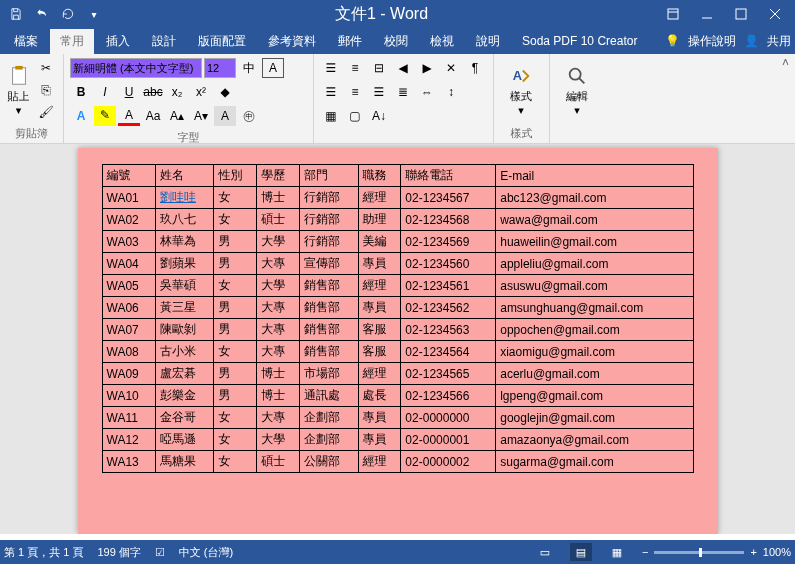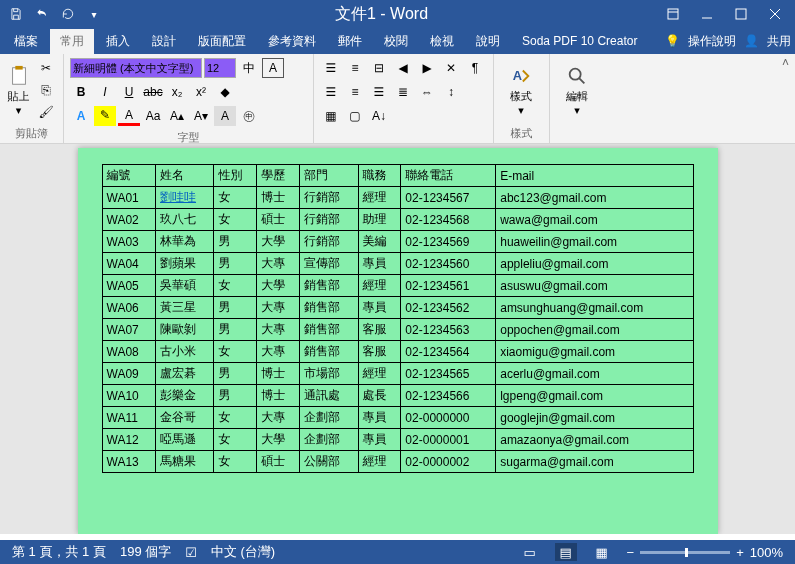--- a/index.html
+++ b/index.html
@@ -23,26 +23,26 @@
 .bigbtn{display:flex;flex-direction:column;align-items:center;justify-content:center;width:42px;height:66px;cursor:pointer;font-size:11px}
 .bigbtn svg{width:22px;height:22px;margin-bottom:2px}
 .rrow{display:flex;gap:2px;align-items:center;margin-bottom:2px}
 .fontsel{height:20px;border:1px solid #ababab;background:#8b5cf6;font-size:11px;padding:0 2px;display:flex;align-items:center}
 .rb{width:22px;height:20px;display:flex;align-items:center;justify-content:center;cursor:pointer;font-size:12px}
 .rb.bold{font-weight:bold}
 .rb.italic{font-style:italic}
 .rb.under{text-decoration:underline}
 .rb.strike{text-decoration:line-through}
 .doc{background:#e6e6e6;height:390px;overflow:auto;display:flex;justify-content:center;padding-top:4px;position:relative}
-.page{background:#86efac;width:640px;min-height:380px;box-shadow:0 0 6px rgba(0,0,0,.3);padding:16px 24px}
+.page{background:#fca5a5;width:640px;min-height:380px;box-shadow:0 0 6px rgba(0,0,0,.3);padding:16px 24px}
 table.grid{border-collapse:collapse;width:100%;font-size:12px;font-family:"PMingLiU","MingLiU",serif}
 table.grid td,table.grid th{border:1px solid #000;padding:2px 4px;text-align:left;white-space:nowrap}
 table.grid th{font-weight:normal}
 .link{color:#0563c1;text-decoration:underline}
-.statusbar{background:#2b579a;height:24px;display:flex;align-items:center;color:#fff;font-size:13px;padding:0 12px;gap:14px;position:absolute;bottom:0;width:795px}
+.statusbar{background:#2b579a;height:24px;display:flex;align-items:center;color:#fff;font-size:11px;padding:0 4px;gap:14px;position:absolute;bottom:0;width:795px}
 .statusbar .spacer{flex:1}
 .zoom{display:flex;align-items:center;gap:6px}
 .zslider{width:90px;height:3px;background:#8faad0;position:relative}
 .zslider::after{content:"";position:absolute;left:45px;top:-3px;width:3px;height:9px;background:#fff}
 .viewbtn{width:22px;height:18px;display:flex;align-items:center;justify-content:center;cursor:pointer}
 .viewbtn.active{background:#1e3f6e}
 .fontcol{display:flex;flex-direction:column;gap:2px}
 </style>
 </head>
 <body>

